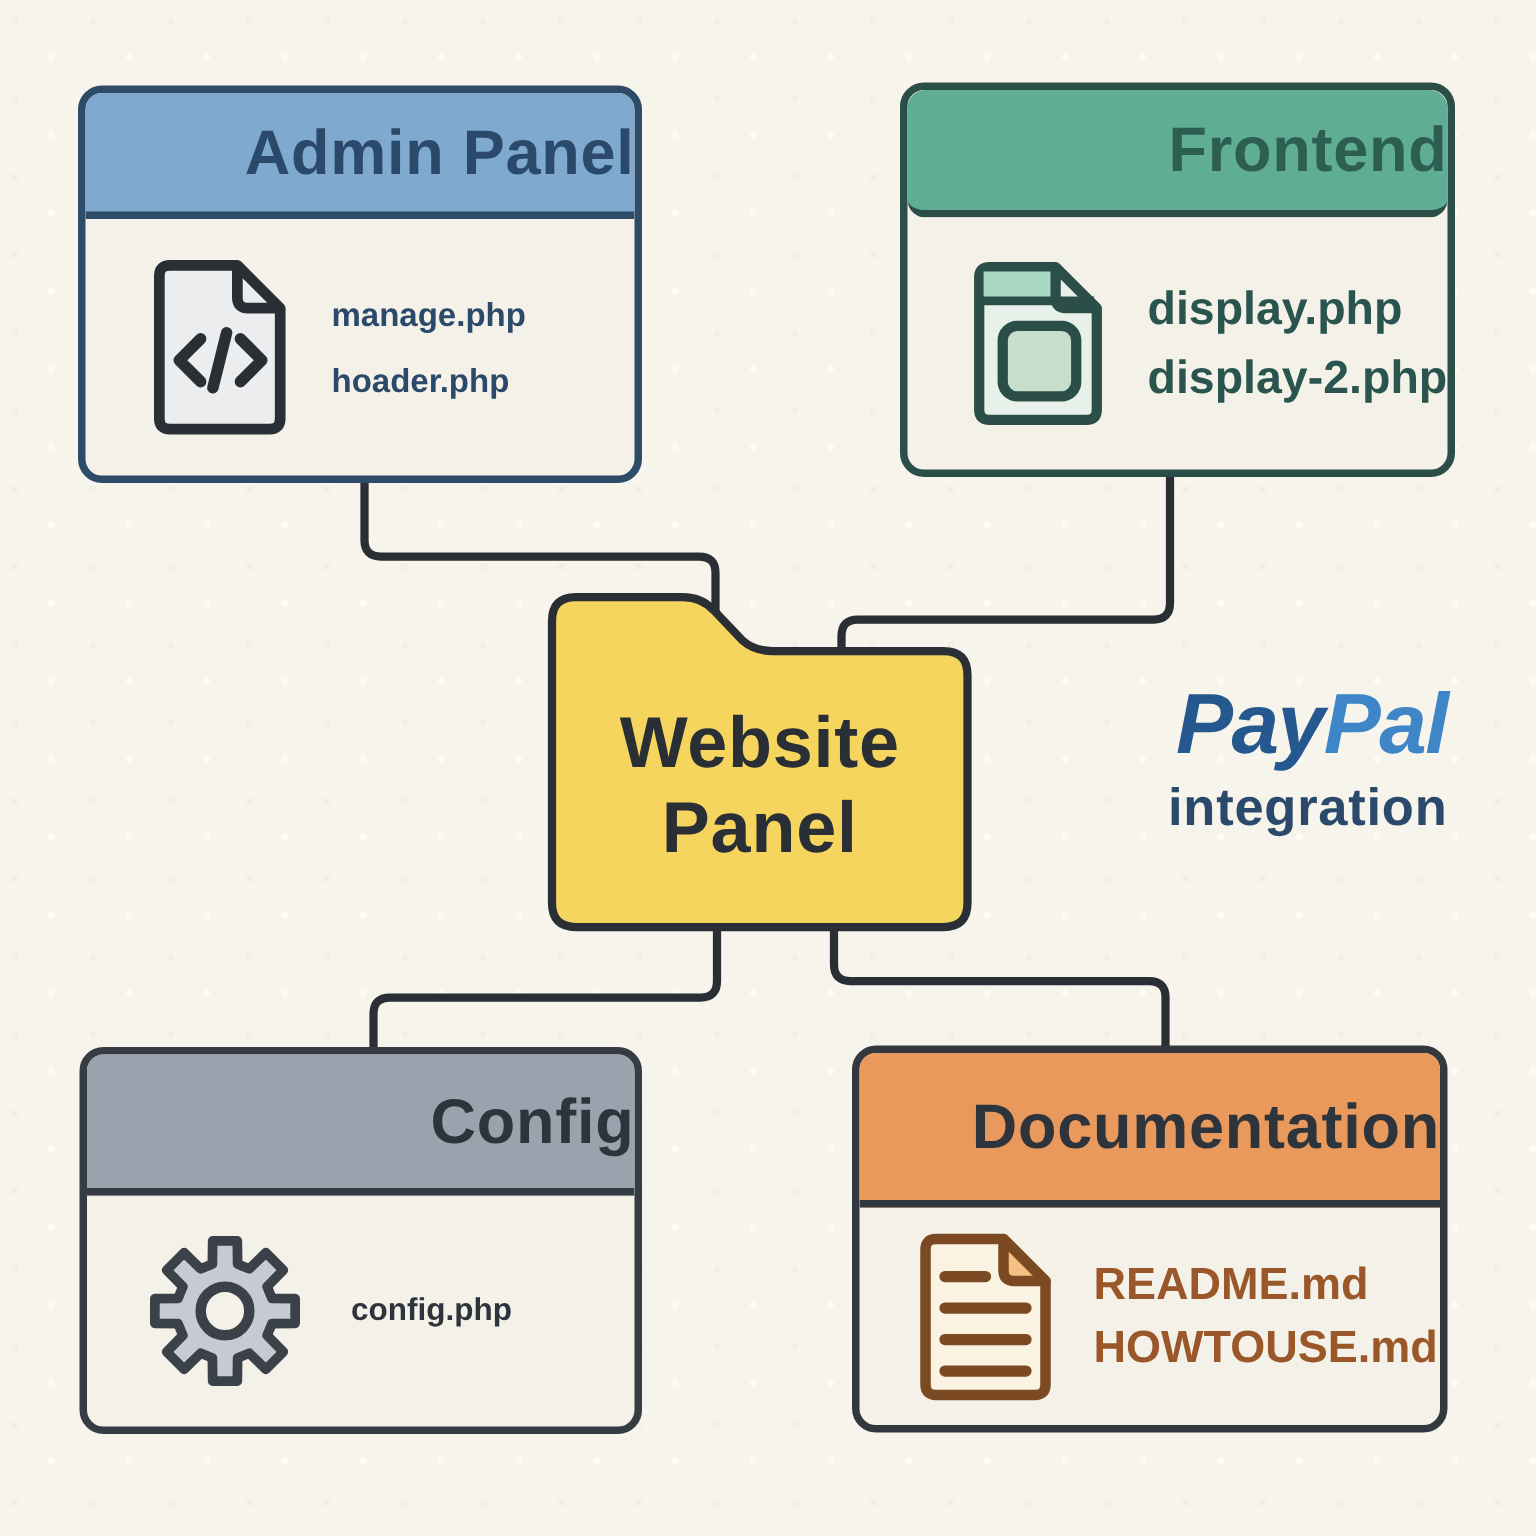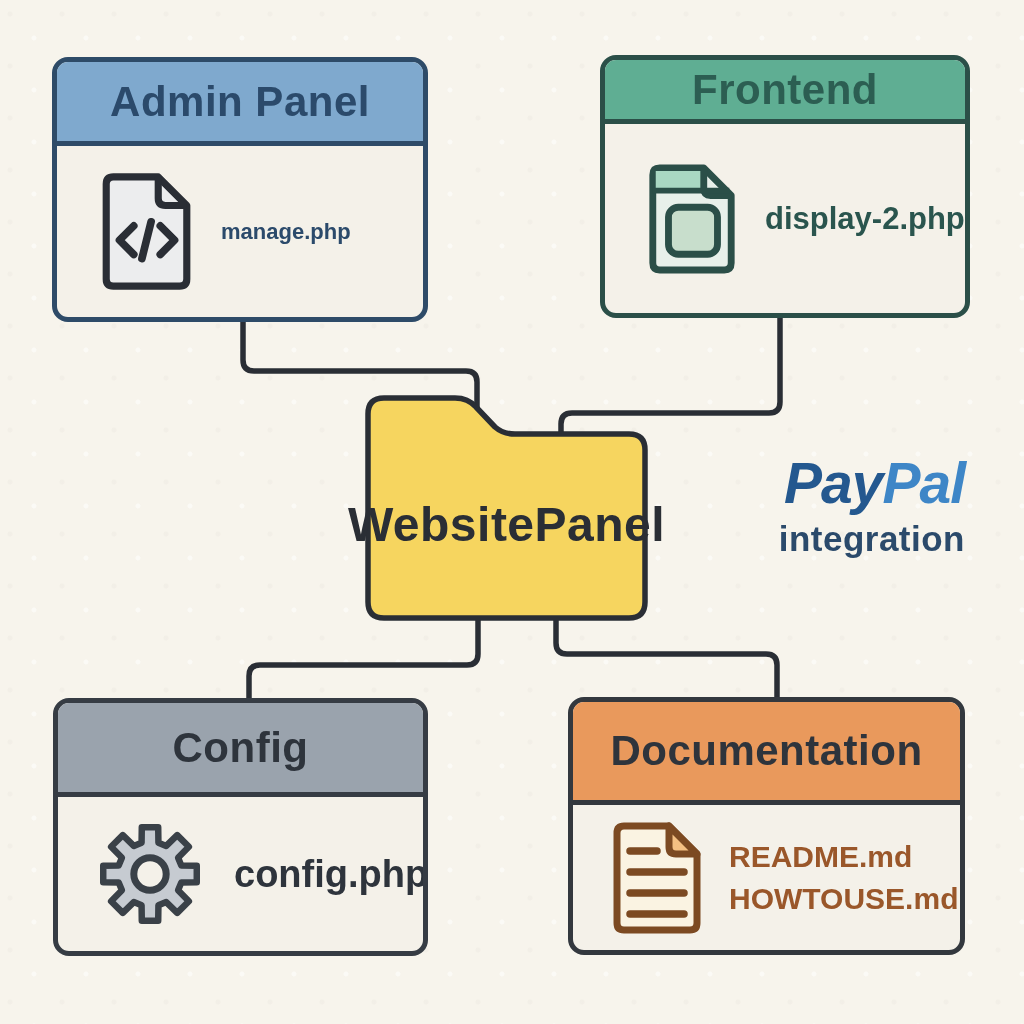--- a/index.html
+++ b/index.html
@@ -19,61 +19,61 @@
   }
   svg.layer { position:absolute; left:0; top:0; width:1024px; height:1024px; }
 
   
   .node {
     position:absolute; border:5px solid; border-radius:16px;
     background:var(--panel_body); overflow:hidden;
     display:flex; flex-direction:column;
   }
   .node-header {
-    display:flex; align-items:center; justify-content:center;
+    display:flex; align-items:center; justify-content:flex-end;
     font-weight:700; font-size:42px; letter-spacing:.5px;
     border-bottom:5px solid; flex:0 0 auto;
   }
   .node-body {
     flex:1 1 auto; display:flex; align-items:center; padding:0 10px 0 38px;
   }
   .file-list { font-weight:700; }
   .file-list div { white-space:nowrap; }
 
   .node-admin   { left:52px;  top:57px;  width:376px; height:265px;
                   border-color:var(--admin_border); }
   .node-admin .node-header { height:84px; background:var(--admin_header);
                   border-color:var(--admin_border); color:var(--admin_text); }
   .node-admin .file-list { font-size:22px; line-height:44px; color:var(--admin_text); margin-left:24px; }
 
   .node-frontend{ left:600px; top:55px;  width:370px; height:263px;
                   border-color:var(--frontend_border); }
-  .node-frontend .node-header { height:64px; background:var(--frontend_header);
-                  border-color:var(--frontend_border); color:var(--frontend_text); }
+  .node-frontend .node-header { height:85px; background:var(--frontend_header);
+                  border-color:var(--frontend_border); color:var(--frontend_text);border-radius:12px; }
   .node-frontend .file-list { font-size:31px; line-height:46px; color:var(--frontend_file); margin-left:24px; }
 
   .node-config  { left:53px;  top:698px; width:375px; height:258px;
                   border-color:var(--config_border); }
   .node-config .node-header { height:94px; background:var(--config_header);
                   border-color:var(--config_border); color:var(--config_text); }
-  .node-config .file-list { font-size:38px; font-weight:600; color:var(--config_text); margin-left:30px; }
+  .node-config .file-list { font-size:21px; font-weight:600; color:var(--config_text); margin-left:30px; }
 
   .node-doc     { left:568px; top:697px; width:397px; height:258px;
                   border-color:var(--doc_border); }
   .node-doc .node-header { height:103px; background:var(--doc_header);
                   border-color:var(--doc_border); color:var(--doc_text); }
   .node-doc .node-body { padding-left:34px; }
   .node-doc .file-list { font-size:30px; line-height:42px; color:var(--doc_file); margin-left:22px; }
 
   .node-icon { flex:0 0 auto; display:block; }
 
   
   .folder-label {
     position:absolute; left:368px; top:432px; width:277px; height:186px;
-    display:flex; flex-direction:row; align-items:center; justify-content:center;
+    display:flex; flex-direction:column; align-items:center; justify-content:center;
     font-size:48px; font-weight:700; line-height:1.18; color:var(--line);
     letter-spacing:.5px;
   }
 
   
   .paypal-block {
     position:absolute; left:705px; top:452px; width:260px;
     display:flex; flex-direction:column; align-items:flex-end;
   }
   .paypal-logo {
@@ -113,37 +113,39 @@
         <path d="M 18,6 L 62,6 L 90,34 L 90,106 Q 90,113 83,113 L 18,113 Q 11,113 11,106 L 11,13 Q 11,6 18,6 Z" style="fill:var(--code_icon_fill);stroke:var(--line);" stroke-width="7" stroke-linejoin="round"></path>
         <path d="M 62,6 L 62,27 Q 62,34 69,34 L 90,34" fill="none" style="stroke:var(--line);" stroke-width="7" stroke-linejoin="round"></path>
         <g fill="none" style="stroke:var(--line);" stroke-width="7.5" stroke-linecap="round" stroke-linejoin="round">
           <polyline points="38,54 24,68 38,82"></polyline>
           <polyline points="64,54 78,68 64,82"></polyline>
           <line x1="55" y1="50" x2="46" y2="86"></line>
         </g>
       </svg>
       <div class="file-list">
         <div>manage.php</div>
+        <div>hoader.php</div>
       </div>
     </div>
   </div>
 
   <div class="node node-frontend">
     <div class="node-header">
       <span>Frontend</span>
     </div>
     <div class="node-body">
       <svg class="node-icon" width="98" height="122" viewBox="0 0 100 120">
         <path d="M 17,8 L 62,8 L 90,36 L 90,105 Q 90,112 83,112 L 17,112 Q 10,112 10,105 L 10,15 Q 10,8 17,8 Z" style="fill:var(--page_icon_body);stroke:var(--frontend_border);" stroke-width="7" stroke-linejoin="round"></path>
         <path d="M 13,11 L 60,11 L 60,29 L 13,29 Z" style="fill:var(--page_icon_band);" stroke="none"></path>
         <path d="M 62,8 L 62,29 Q 62,36 69,36 L 90,36" fill="none" style="stroke:var(--frontend_border);" stroke-width="7" stroke-linejoin="round"></path>
         <line x1="10" y1="31" x2="88" y2="31" style="stroke:var(--frontend_border);" stroke-width="6"></line>
         <rect x="26" y="48" width="50" height="48" rx="10" style="fill:var(--page_icon_square);stroke:var(--frontend_border);" stroke-width="7"></rect>
       </svg>
       <div class="file-list">
+        <div>display.php</div>
         <div>display-2.php</div>
       </div>
     </div>
   </div>
 
   <div class="node node-config">
     <div class="node-header">
       <span>Config</span>
     </div>
     <div class="node-body">

